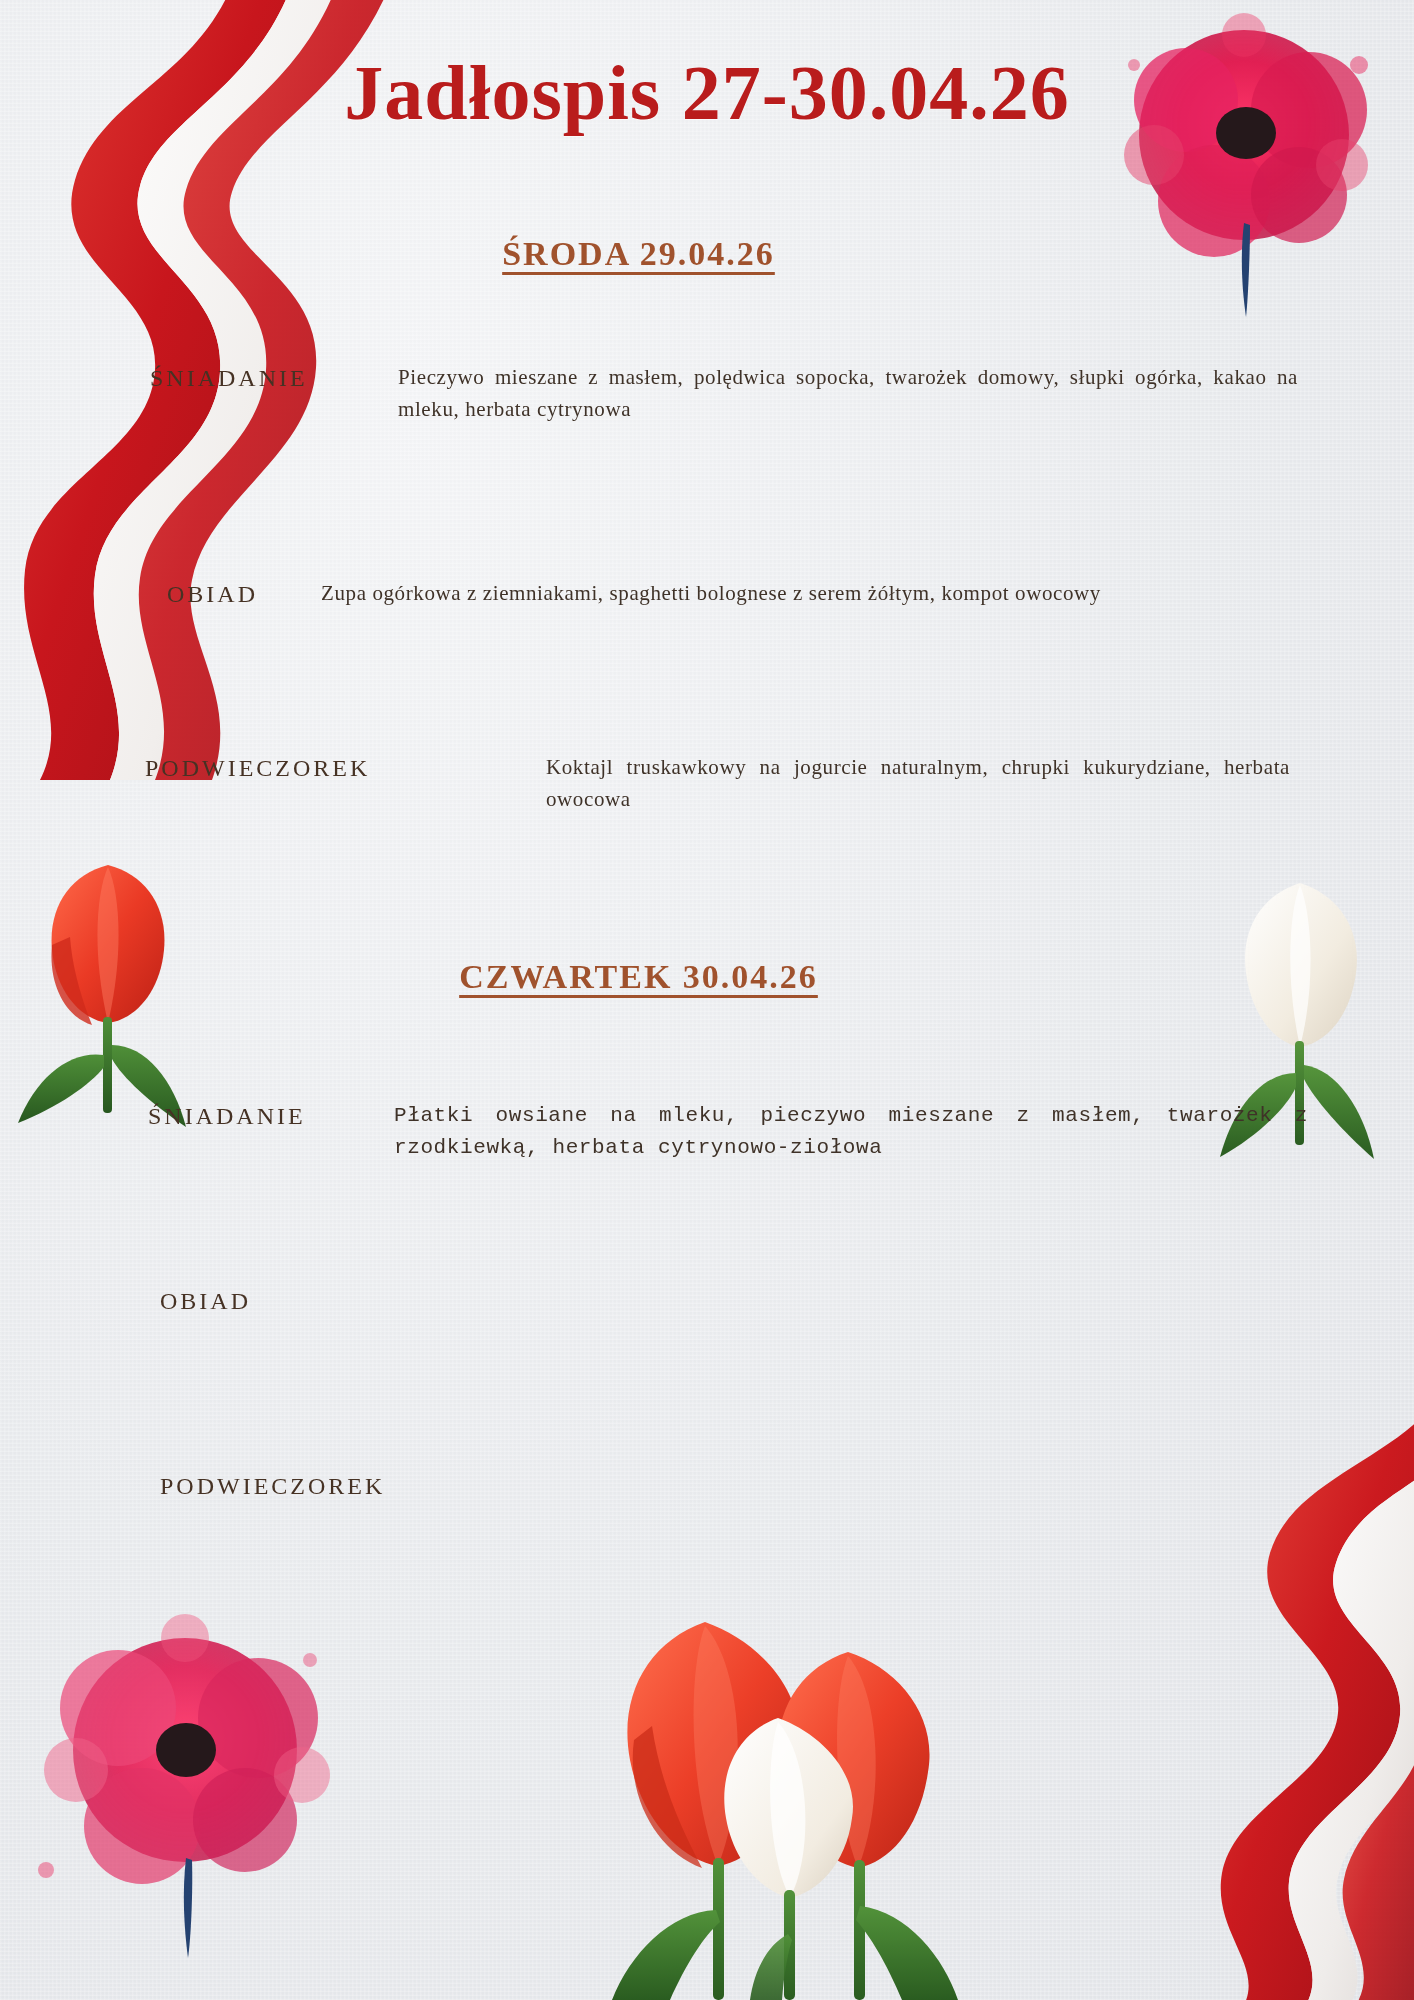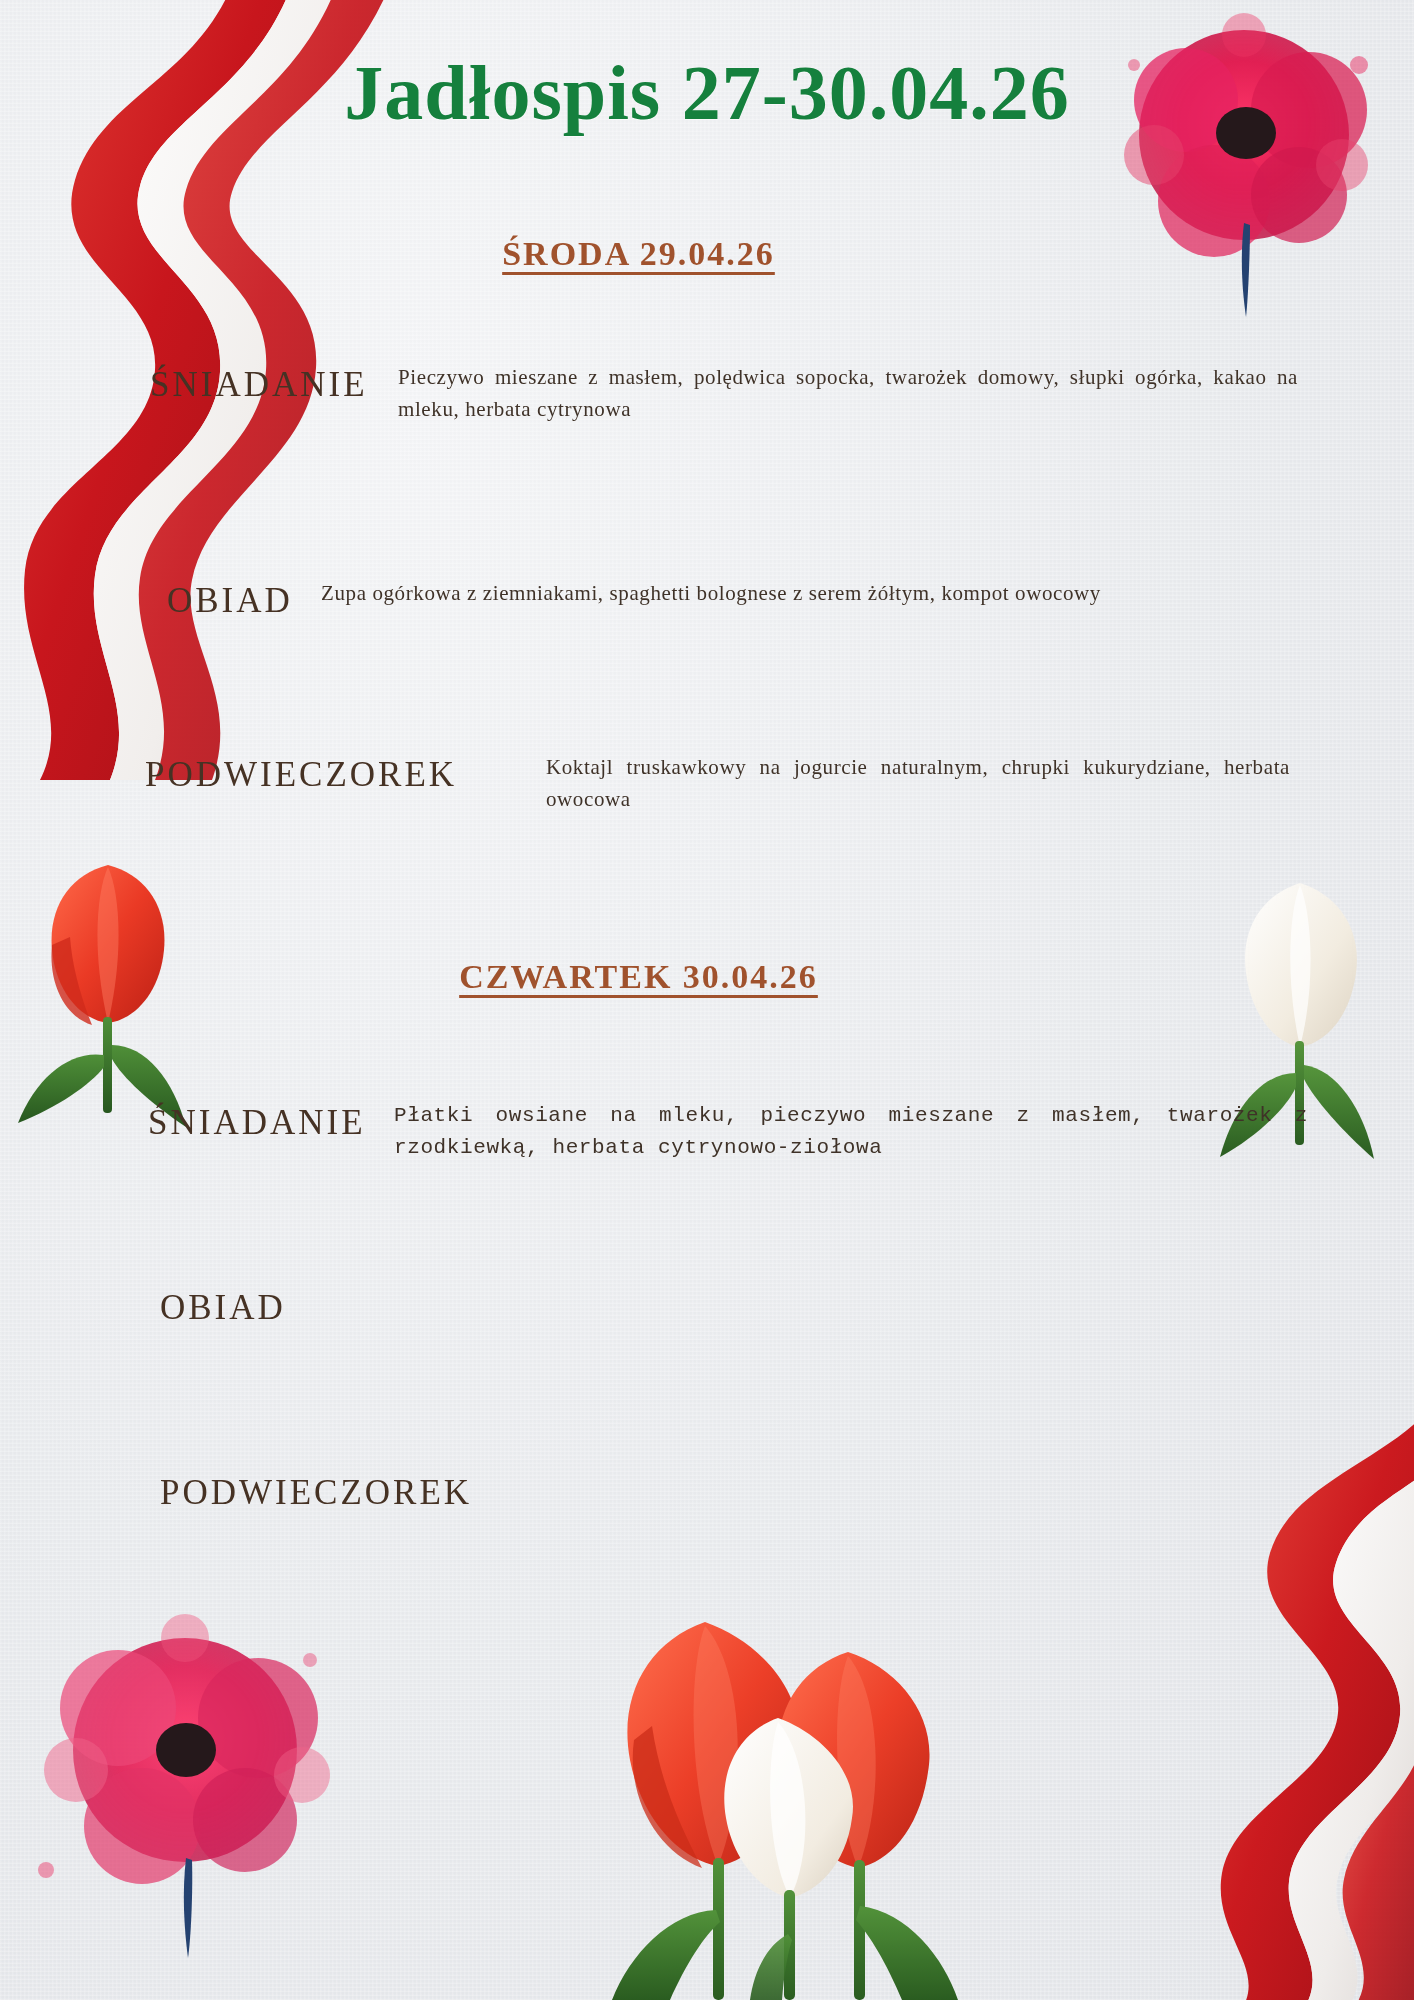--- a/index.html
+++ b/index.html
@@ -50,21 +50,21 @@
   .title {
     position: absolute;
     top: 48px;
     left: 0;
     width: 1414px;
     text-align: center;
     font-family: "Liberation Serif", serif;
     font-size: 78px;
     font-weight: 700;
     letter-spacing: 1px;
-    color: #15803d;
+    color: #b91c1c;
     text-shadow: 0 1px 0 rgba(255,255,255,.6);
   }
 
   .day-heading {
     position: absolute;
     width: 1277px;
     left: 0;
     text-align: center;
     font-family: "Liberation Serif", serif;
     font-size: 34px;
@@ -77,21 +77,21 @@
   #day1-heading { top: 235px; }
   #day2-heading { top: 958px; }
 
   .meal {
     position: absolute;
     display: flex;
     align-items: flex-start;
   }
   .meal-label {
     font-family: "Liberation Serif", serif;
-    font-size: 35px;
+    font-size: 24px;
     letter-spacing: 3px;
     color: #463224;
     white-space: nowrap;
     flex: 0 0 auto;
     line-height: 1.34;
   }
   .meal-text {
     font-family: "Liberation Serif", serif;
     font-size: 21px;
     letter-spacing: .6px;

